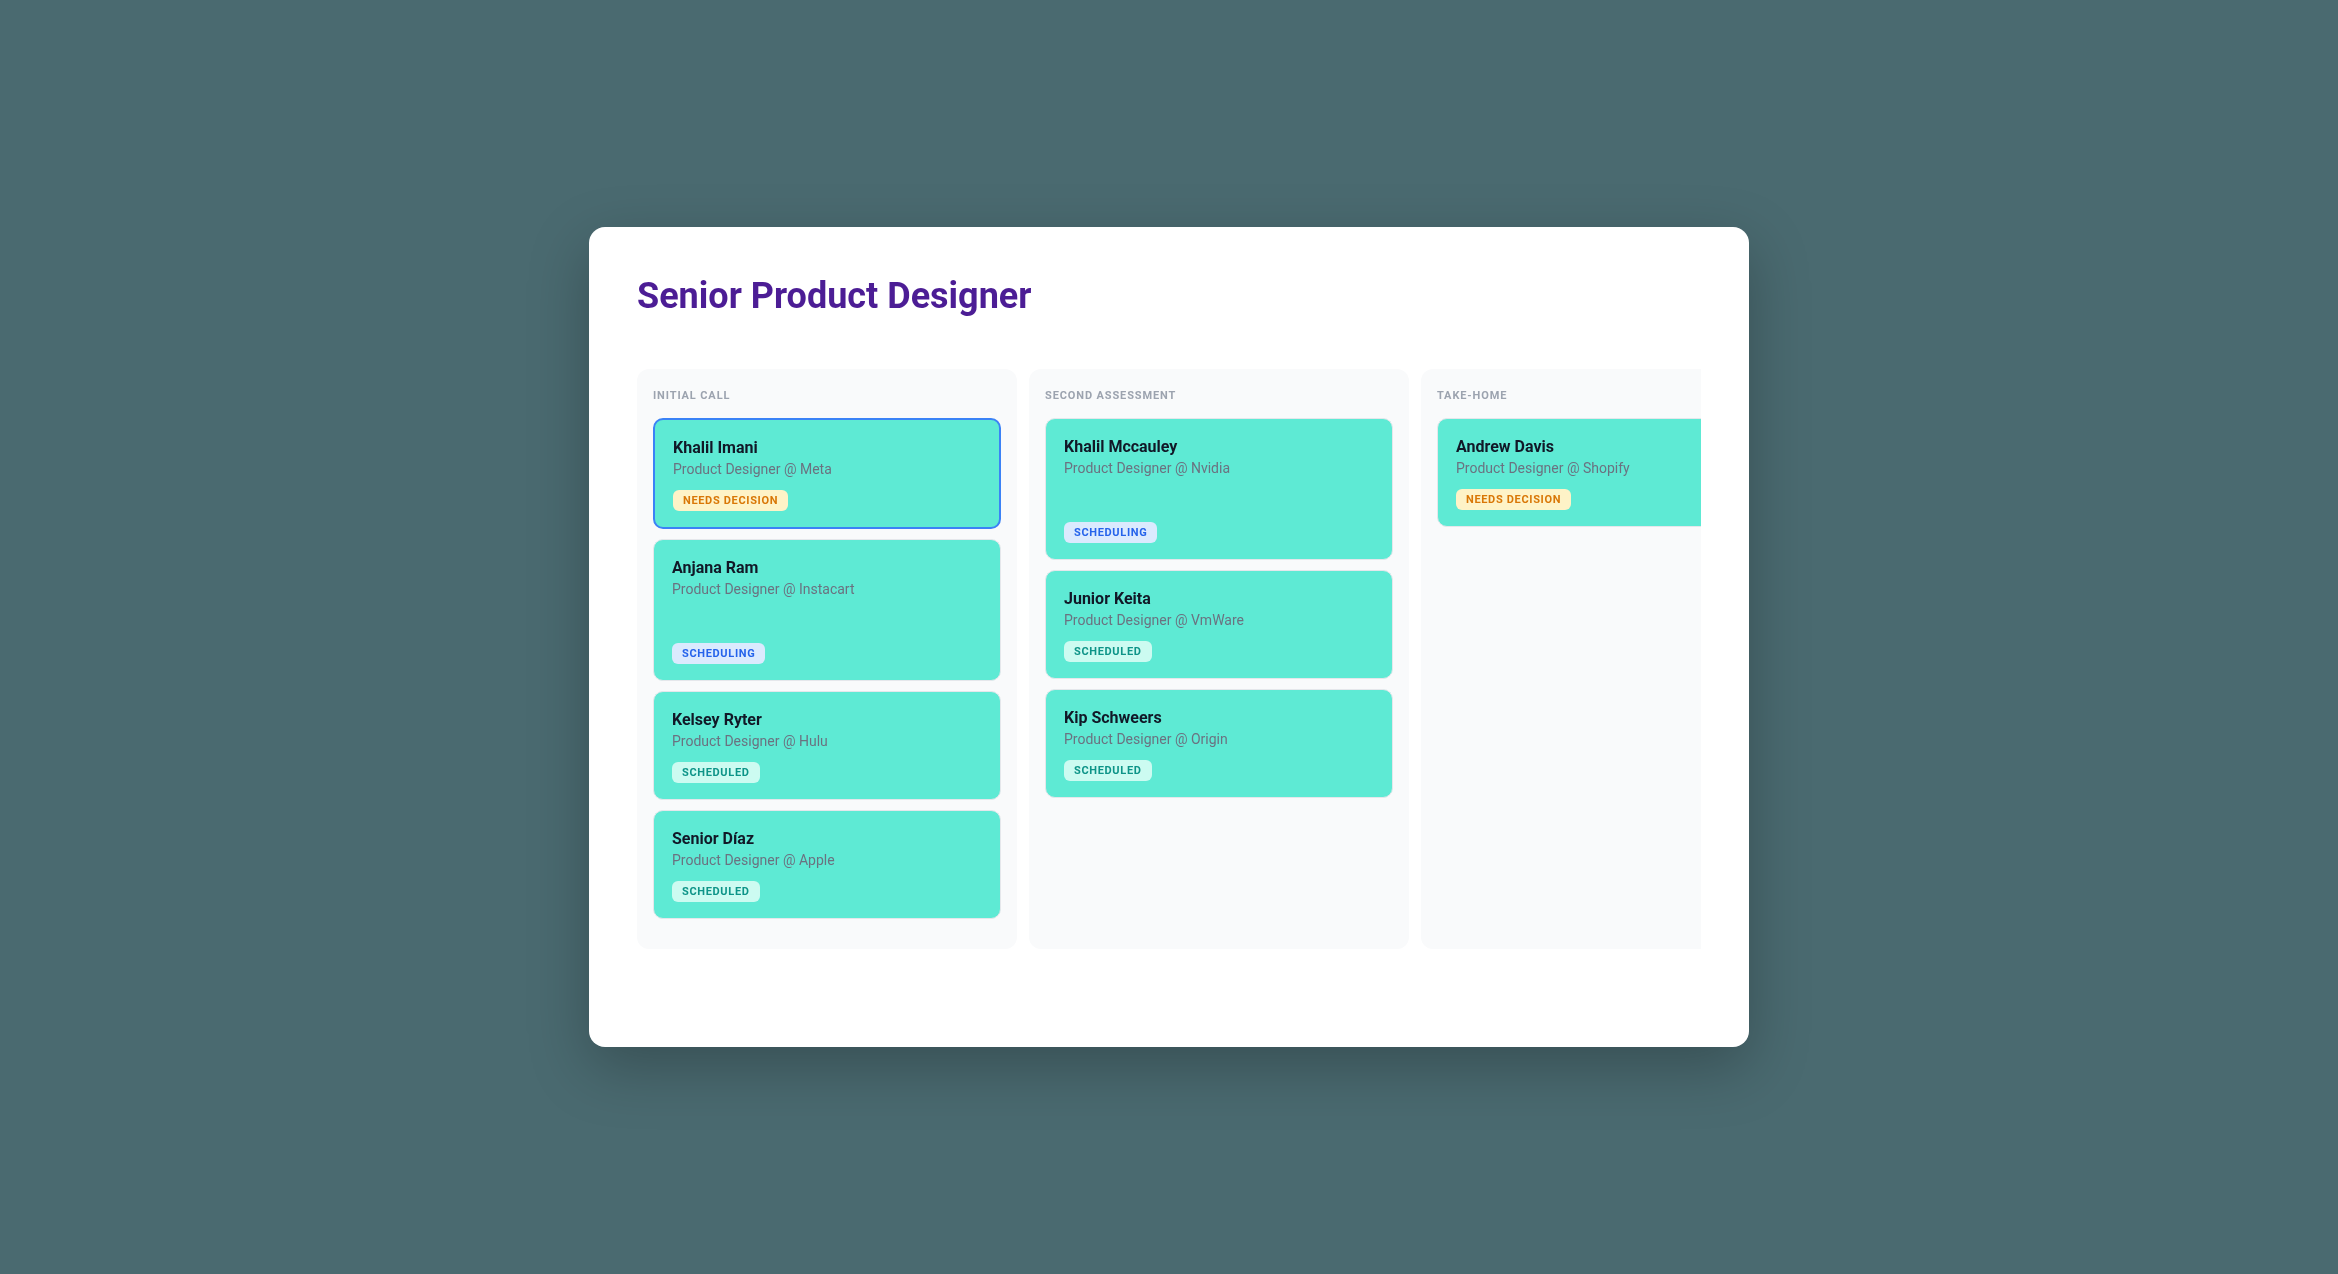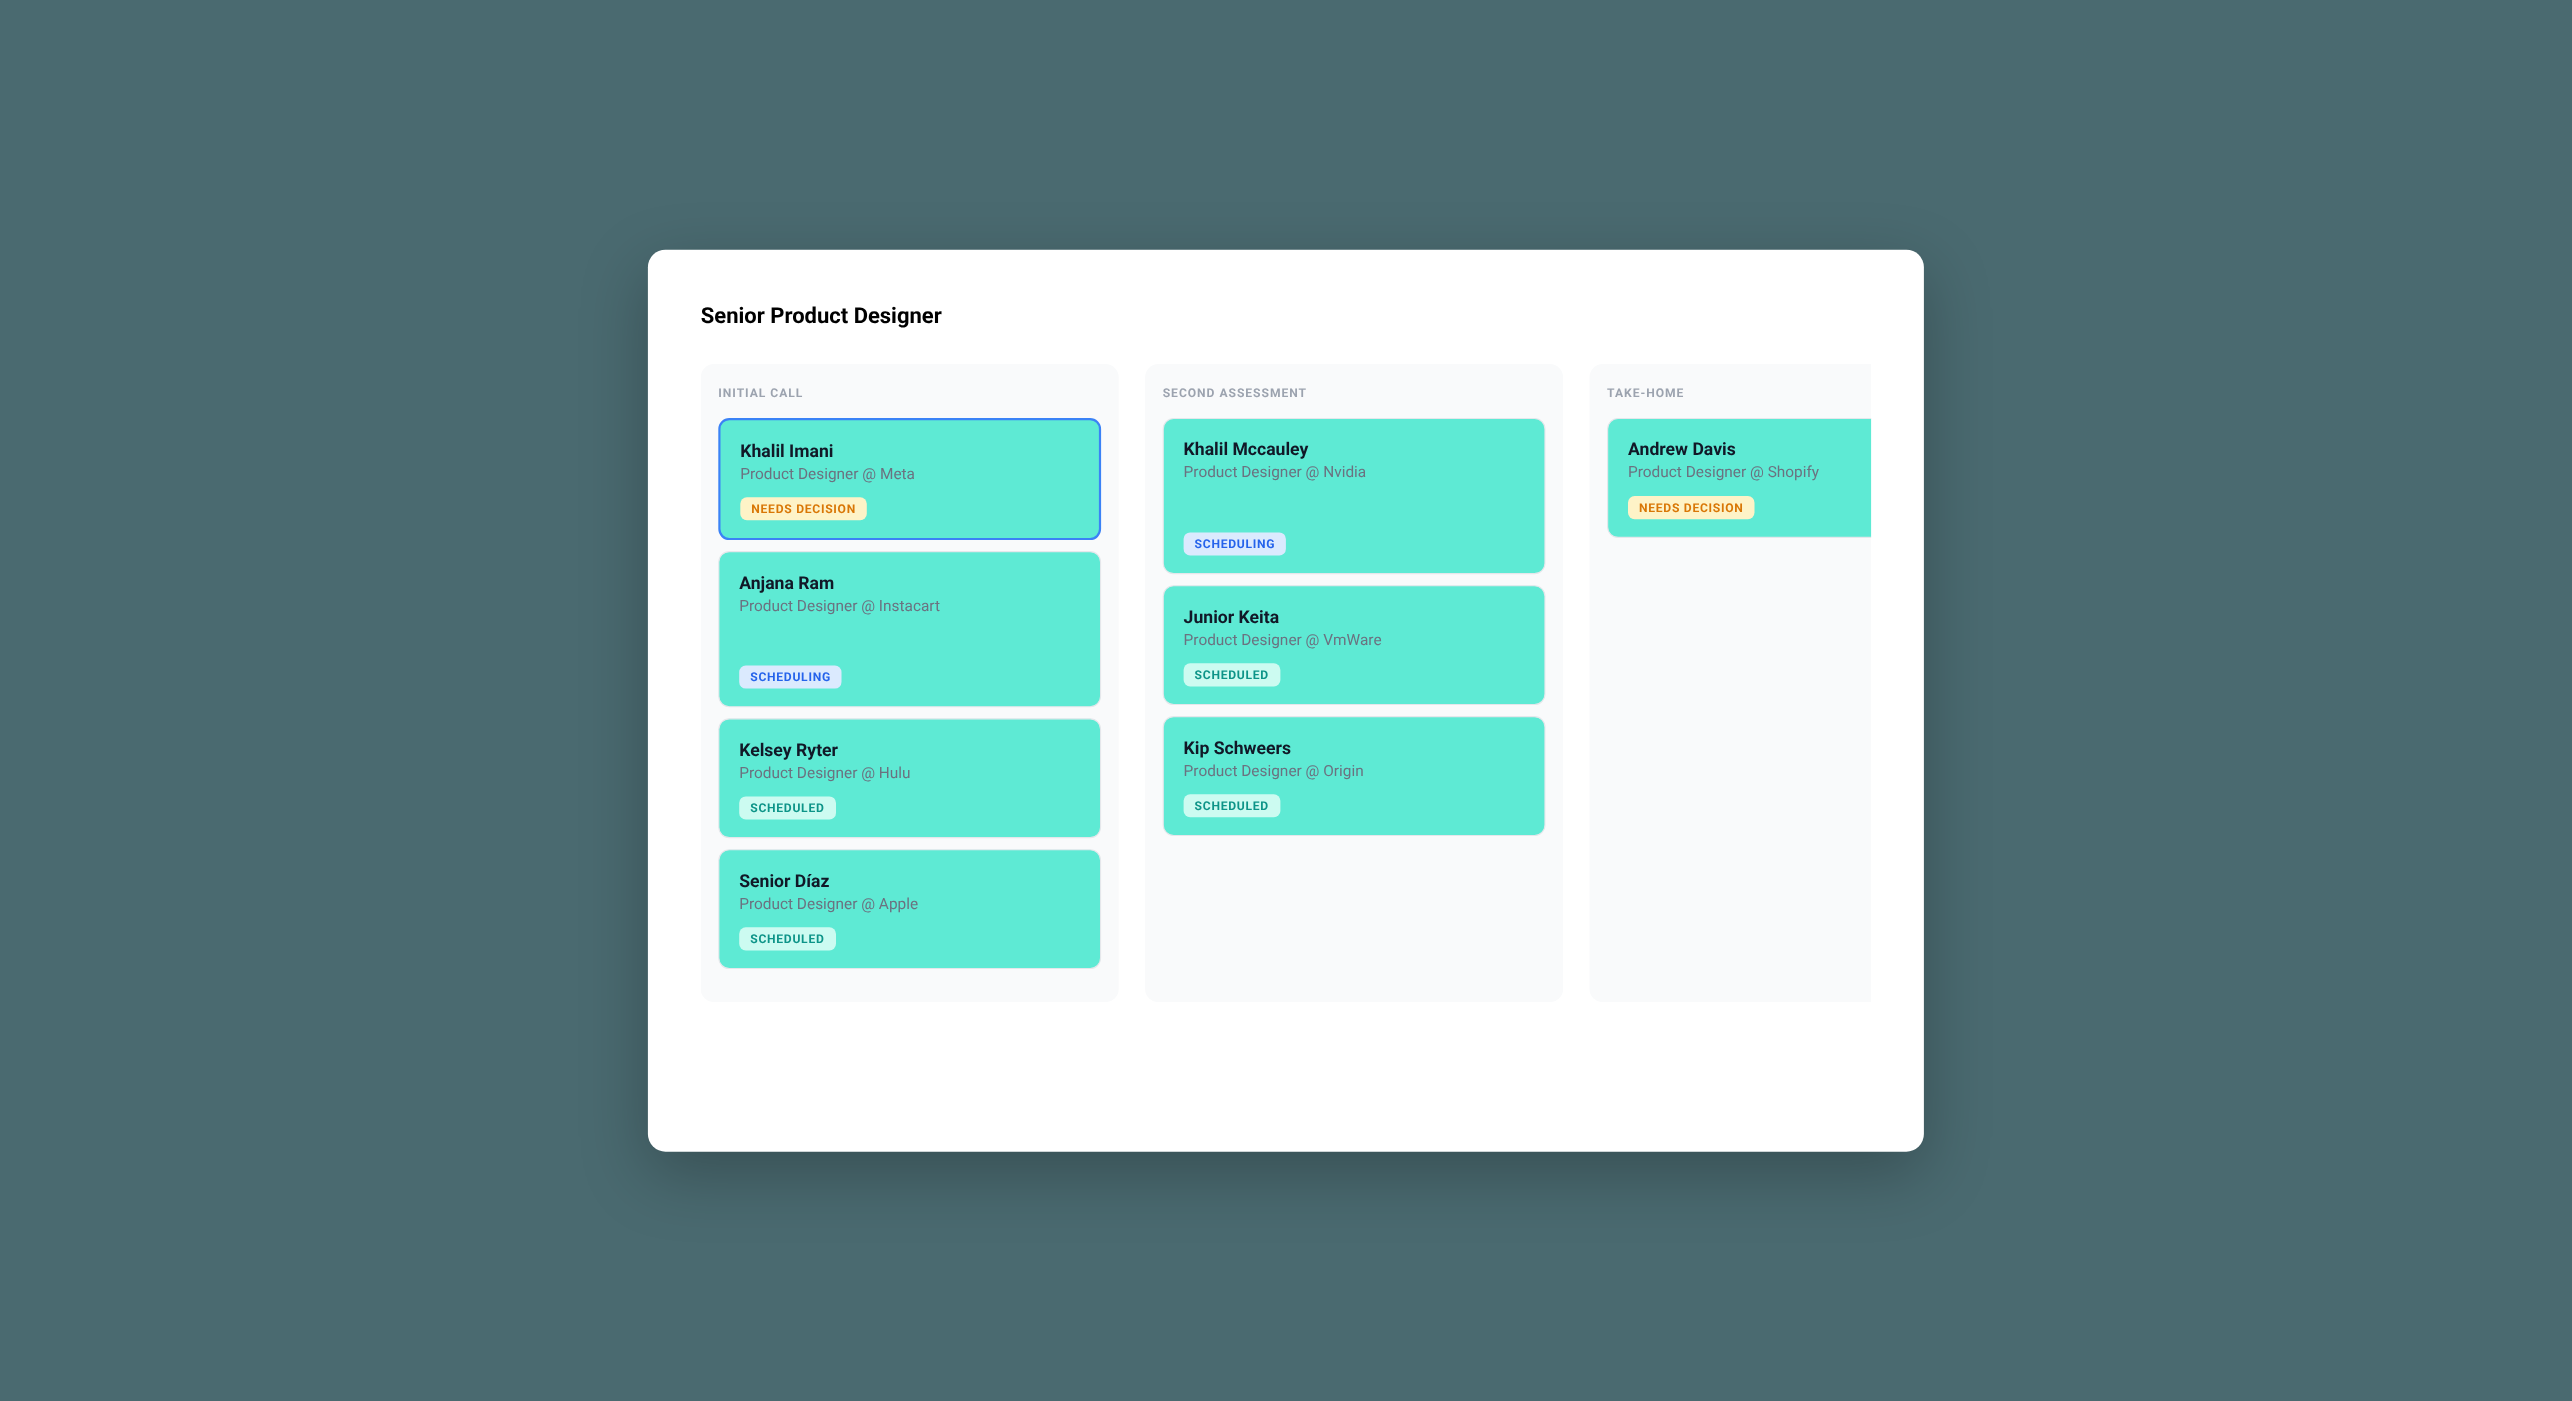--- a/index.html
+++ b/index.html
@@ -21,29 +21,29 @@
       background: #ffffff;
       border-radius: 16px;
       width: 1160px;
       min-height: 820px;
       padding: 48px 48px 40px 48px;
       box-shadow: 0 20px 60px rgba(0,0,0,0.25);
       overflow: hidden;
     }
 
     .page-title {
-      font-size: 20px;
+      font-size: 36px;
       font-weight: 700;
-      color: #000000;
-      margin-bottom: 32px;
+      color: #4c1d95;
+      margin-bottom: 52px;
     }
 
     .board {
       display: flex;
-      gap: 24px;
+      gap: 12px;
       overflow: hidden;
     }
 
     .column {
       flex: 0 0 380px;
       background: #f9fafb;
       border-radius: 12px;
       padding: 20px 16px;
     }
 

